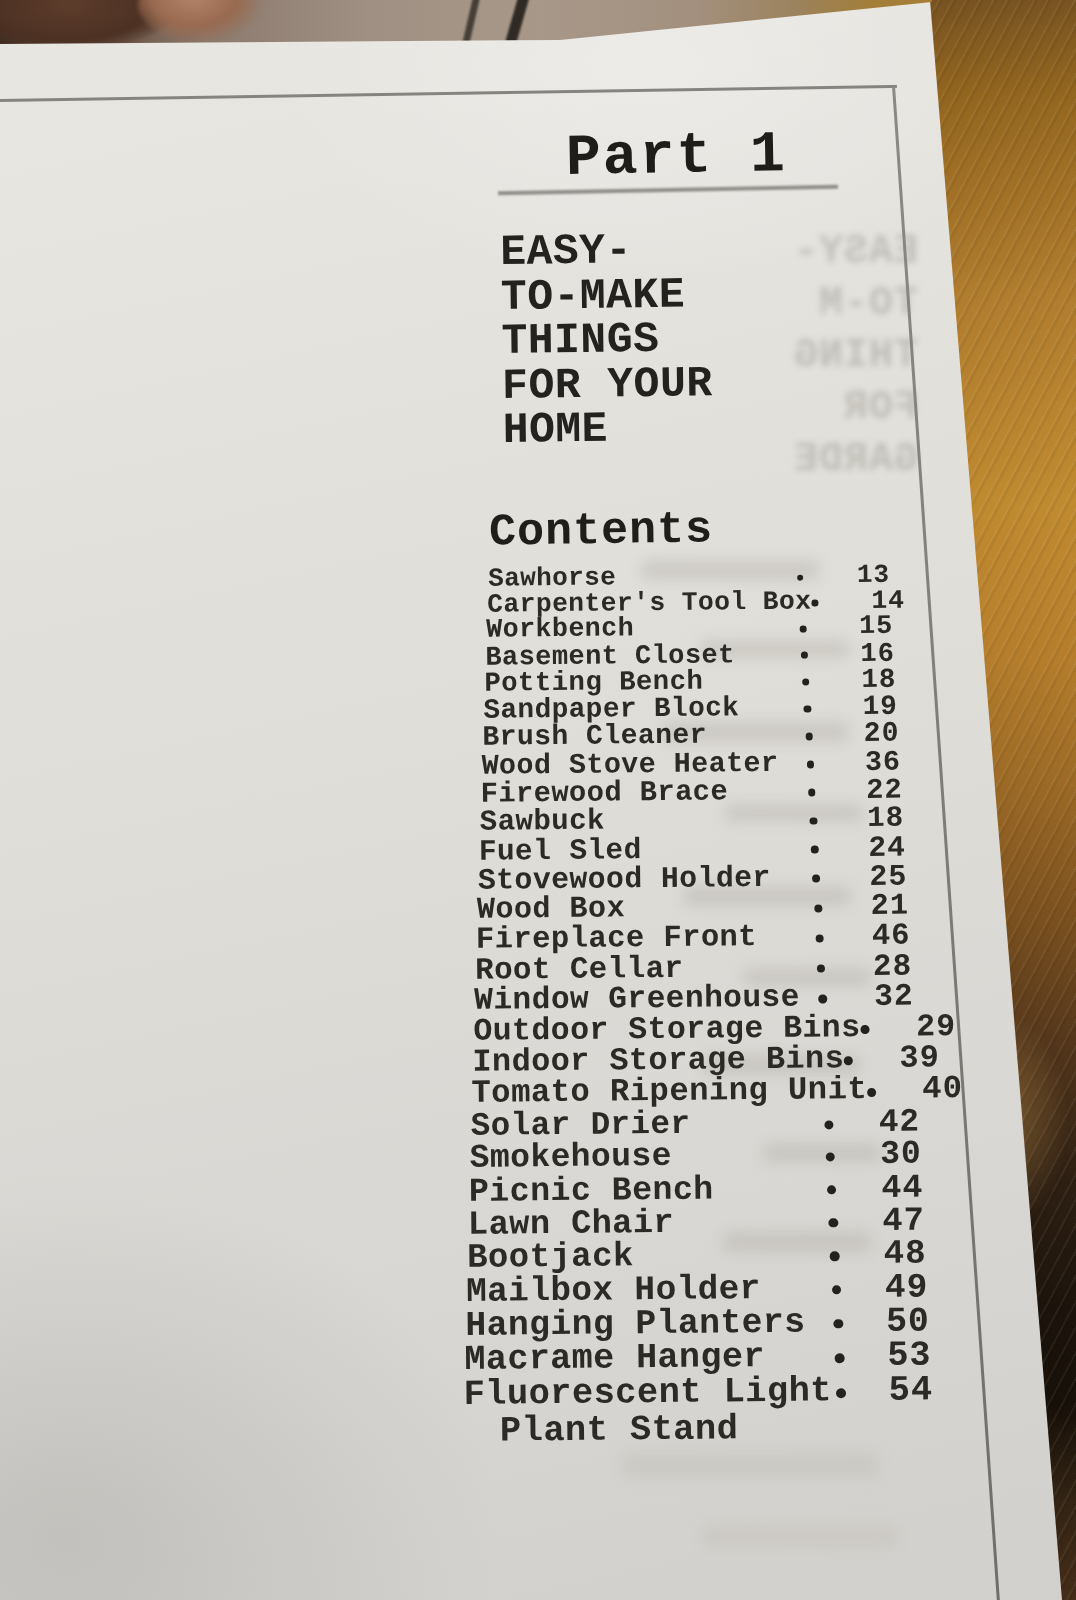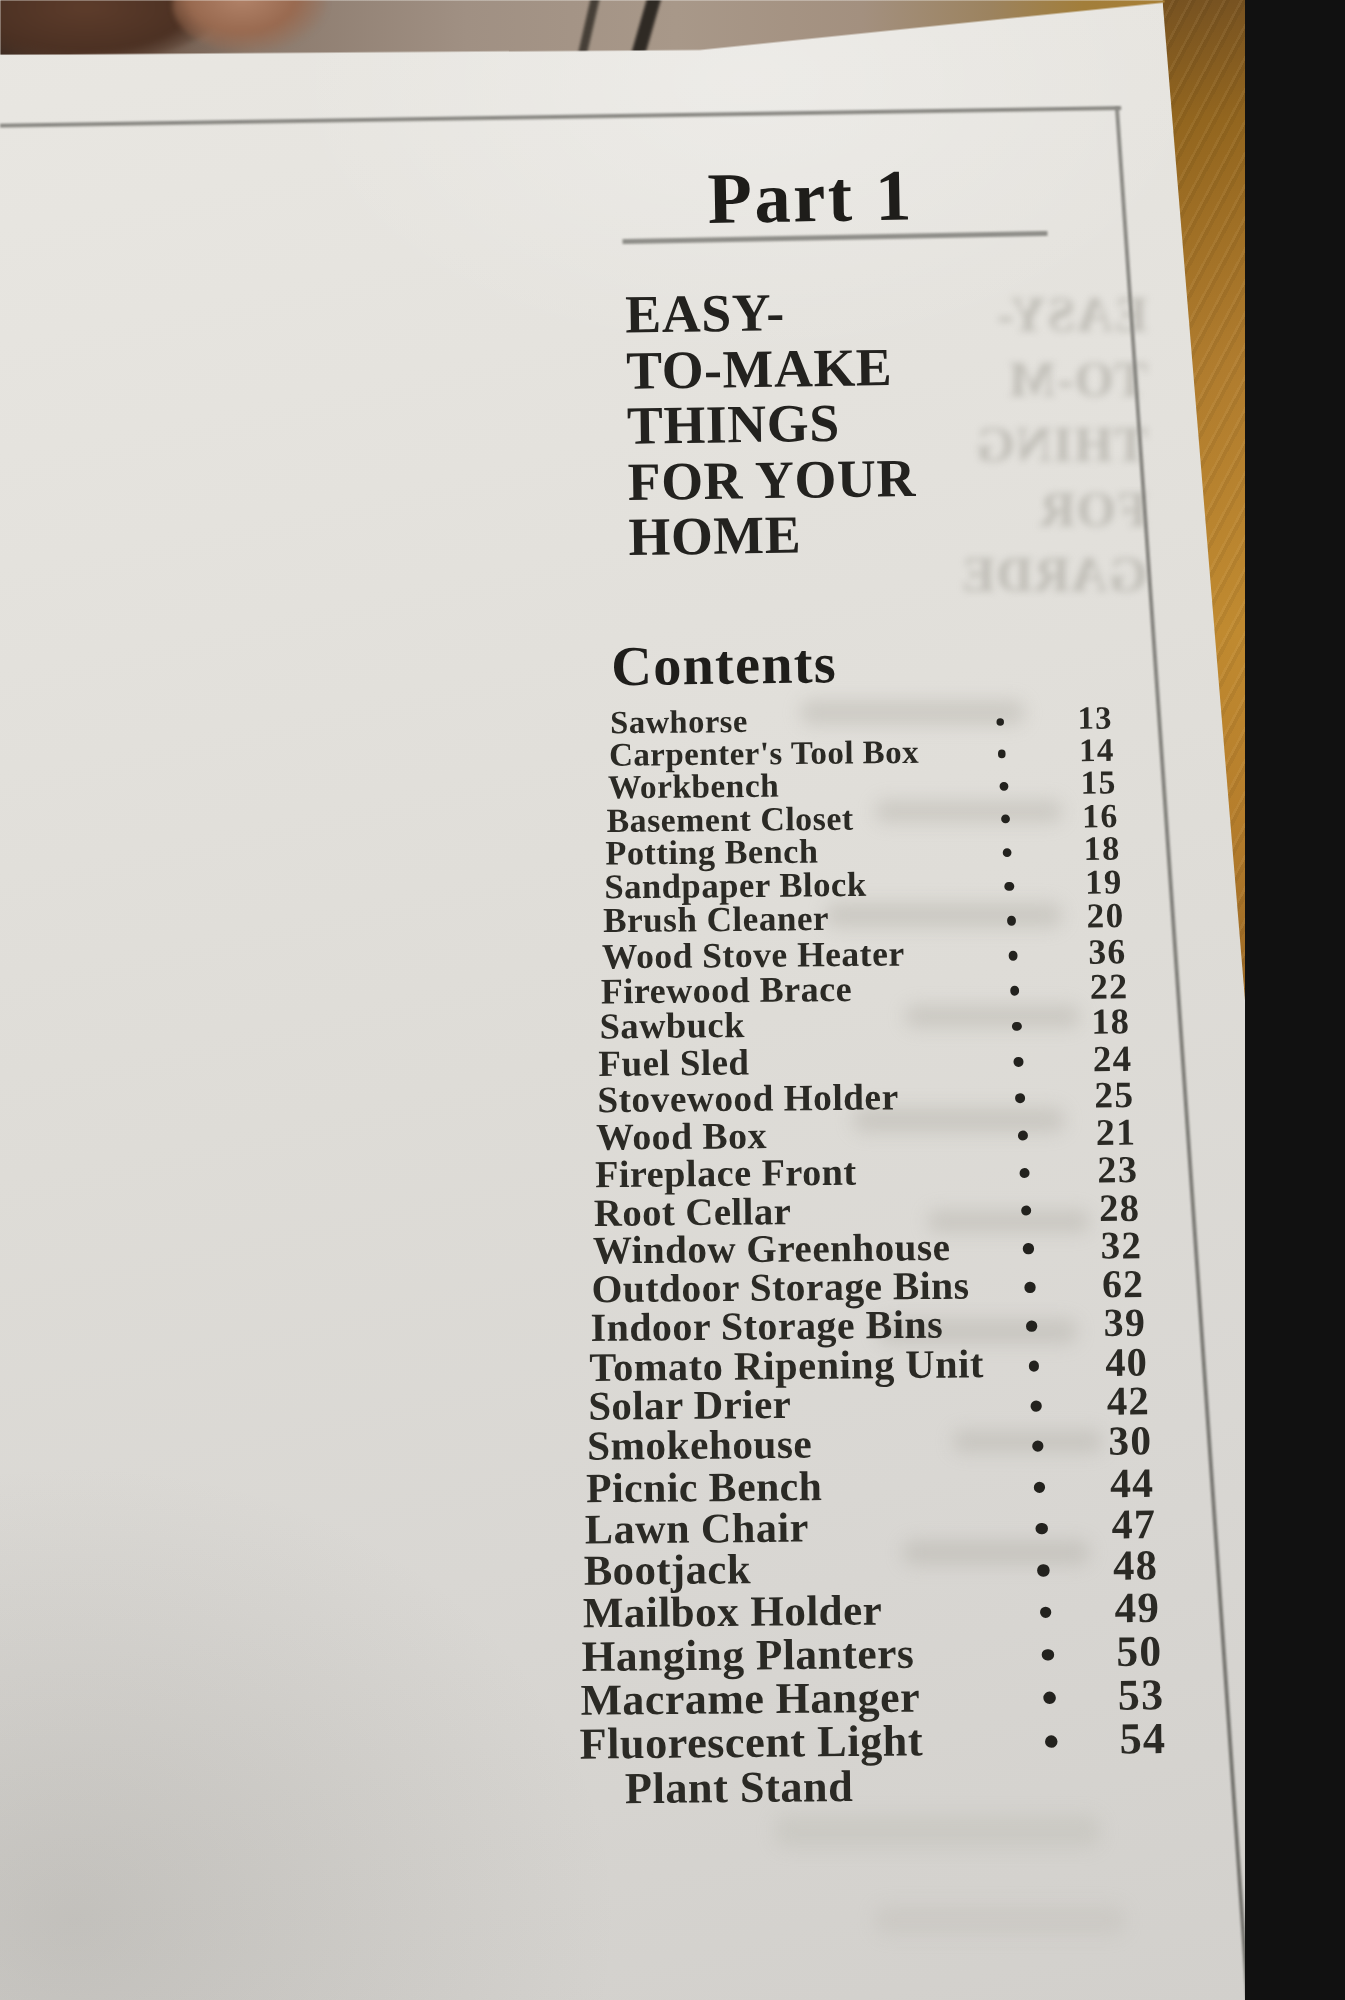--- a/index.html
+++ b/index.html
@@ -1,18 +1,18 @@
 <!DOCTYPE html>
 <html><head>
 <meta charset="utf-8">
 <style>
   html,body{margin:0;padding:0;background:#111;}
   #photo{
-    position:relative;width:996px;height:1600px;overflow:hidden;
-    font-family:Liberation Serif, serif;
+    position:relative;width:1076px;height:1600px;overflow:hidden;
+    font-family:Liberation Mono, monospace;
     background:#dddbd6;
   }
   
   #page{
     position:absolute;inset:0;
     background:
       radial-gradient(ellipse 620px 520px at 6% 96%, rgba(116,114,108,0.20), transparent 70%),
       radial-gradient(ellipse 500px 300px at 60% 4%, rgba(255,255,255,0.25), transparent 75%),
       linear-gradient(168deg,#e9e7e2 0%,#e4e2dd 25%,#dedcd7 52%,#d9d7d3 74%,#d2d0cc 100%);
   }
@@ -243,21 +243,21 @@
             <span class="toc-fill"></span>
             <span class="toc-bullet"></span>
             <span class="toc-page">21</span>
           </div>
         </div>
         <div class="toc-item" style="--i: 13;">
           <div class="toc-line">
             <span class="toc-label">Fireplace Front</span>
             <span class="toc-fill"></span>
             <span class="toc-bullet"></span>
-            <span class="toc-page">23</span>
+            <span class="toc-page">46</span>
           </div>
         </div>
         <div class="toc-item" style="--i: 14;">
           <div class="toc-line">
             <span class="toc-label">Root Cellar</span>
             <span class="toc-fill"></span>
             <span class="toc-bullet"></span>
             <span class="toc-page">28</span>
           </div>
         </div>
@@ -267,21 +267,21 @@
             <span class="toc-fill"></span>
             <span class="toc-bullet"></span>
             <span class="toc-page">32</span>
           </div>
         </div>
         <div class="toc-item" style="--i: 16;">
           <div class="toc-line">
             <span class="toc-label">Outdoor Storage Bins</span>
             <span class="toc-fill"></span>
             <span class="toc-bullet"></span>
-            <span class="toc-page">62</span>
+            <span class="toc-page">29</span>
           </div>
         </div>
         <div class="toc-item" style="--i: 17;">
           <div class="toc-line">
             <span class="toc-label">Indoor Storage Bins</span>
             <span class="toc-fill"></span>
             <span class="toc-bullet"></span>
             <span class="toc-page">39</span>
           </div>
         </div>

